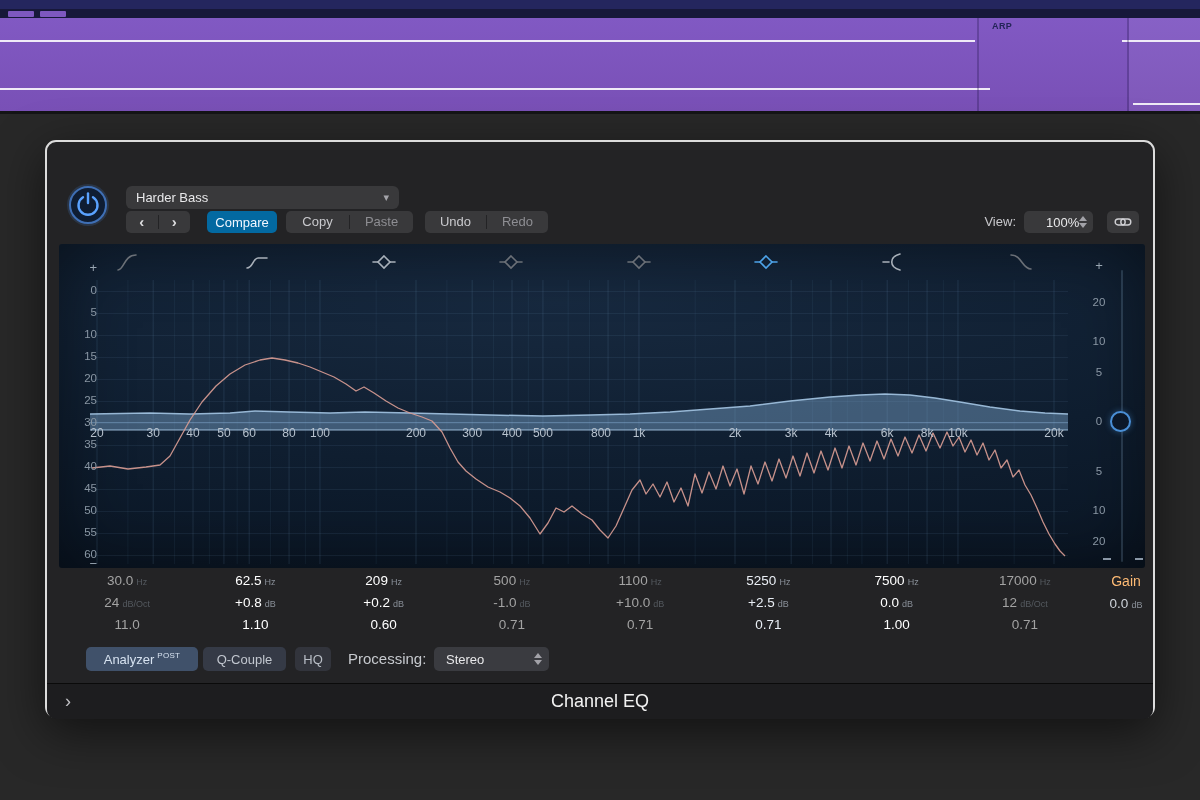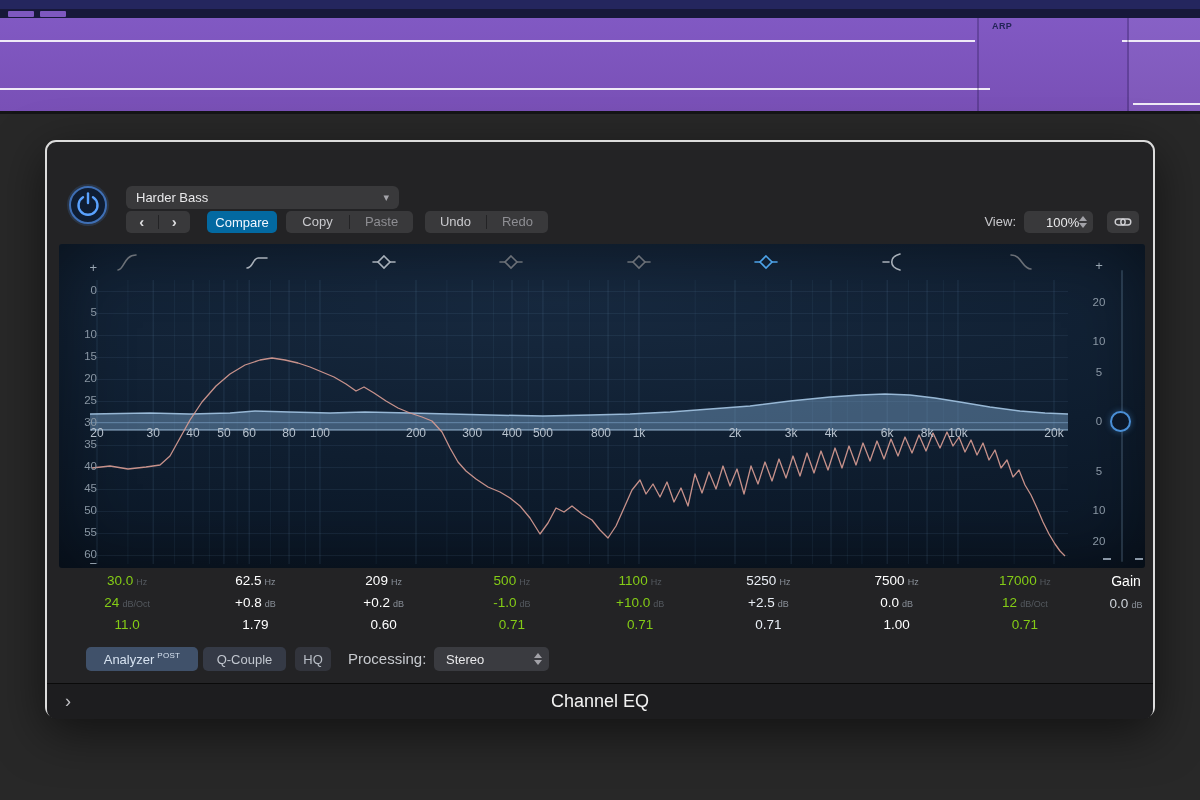--- a/index.html
+++ b/index.html
@@ -65,24 +65,24 @@
   .gtrack{position:absolute;left:1062px;top:26px;width:2px;height:292px;background:rgba(120,150,180,0.25);border-radius:1px;}
   .gknob{position:absolute;left:1051px;top:167px;width:21px;height:21px;border-radius:50%;
     background:#0c1828;border:2.5px solid #4a8fd6;box-sizing:border-box;box-shadow:0 0 6px rgba(70,140,210,.45);}
   .gdash{position:absolute;top:314px;width:8px;height:2px;background:#8a97a6;}
   
   #bands-row{position:absolute;left:16px;top:430px;width:1026px;height:70px;display:flex;}
   .band-col{flex:1;text-align:center;}
   .b-line{height:18px;line-height:18px;font-size:13.5px;margin-bottom:4px;}
   .b-unit{font-size:9px;margin-left:3px;}
   .band-col.on .b-val{color:#ffffff;} .band-col.on .b-unit{color:#8a9099;}
-  .band-col.off .b-val{color:#84cc16;} .band-col.off .b-unit{color:#54595f;}
+  .band-col.off .b-val{color:#a3a3a3;} .band-col.off .b-unit{color:#54595f;}
   .band-col.sel .b-val{color:#e9eef5;}
   #gain-block{position:absolute;left:1040px;top:430px;width:78px;text-align:center;}
-  #gain-block .g-label{font-size:14px;color:#ffffff;height:18px;line-height:18px;margin-bottom:6px;}
+  #gain-block .g-label{font-size:14px;color:#fdba74;height:18px;line-height:18px;margin-bottom:6px;}
   #gain-block .g-val{font-size:13.5px;color:#ced3da;}
   #gain-block .b-unit{color:#8a9099;}
   
   .fbtn{position:absolute;top:505px;height:24px;border-radius:5px;font-size:13px;
     display:flex;align-items:center;justify-content:center;box-sizing:border-box;}
   .analyzer{left:39px;width:112px;background:#40516a;color:#d6e2f0;}
   .analyzer .post{font-size:8px;margin-left:3px;transform:translateY(-4px);letter-spacing:.3px;}
   .qcouple{left:156px;width:83px;background:#353a46;color:#c2c7cf;}
   .hq{left:248px;width:36px;background:#32343c;color:#b9bec6;}
   .proc-label{position:absolute;left:301px;top:505px;height:24px;line-height:24px;color:#c6c9ce;font-size:15px;}
@@ -313,21 +313,21 @@
 
     <div id="bands-row">
         <div class="band-col off">
           <div class="b-line"><span class="b-val">30.0</span><span class="b-unit">Hz</span></div>
           <div class="b-line"><span class="b-val">24</span><span class="b-unit">dB/Oct</span></div>
           <div class="b-line"><span class="b-val">11.0</span></div>
         </div>
         <div class="band-col on">
           <div class="b-line"><span class="b-val">62.5</span><span class="b-unit">Hz</span></div>
           <div class="b-line"><span class="b-val">+0.8</span><span class="b-unit">dB</span></div>
-          <div class="b-line"><span class="b-val">1.79</span></div>
+          <div class="b-line"><span class="b-val">1.10</span></div>
         </div>
         <div class="band-col on">
           <div class="b-line"><span class="b-val">209</span><span class="b-unit">Hz</span></div>
           <div class="b-line"><span class="b-val">+0.2</span><span class="b-unit">dB</span></div>
           <div class="b-line"><span class="b-val">0.60</span></div>
         </div>
         <div class="band-col off">
           <div class="b-line"><span class="b-val">500</span><span class="b-unit">Hz</span></div>
           <div class="b-line"><span class="b-val">-1.0</span><span class="b-unit">dB</span></div>
           <div class="b-line"><span class="b-val">0.71</span></div>

